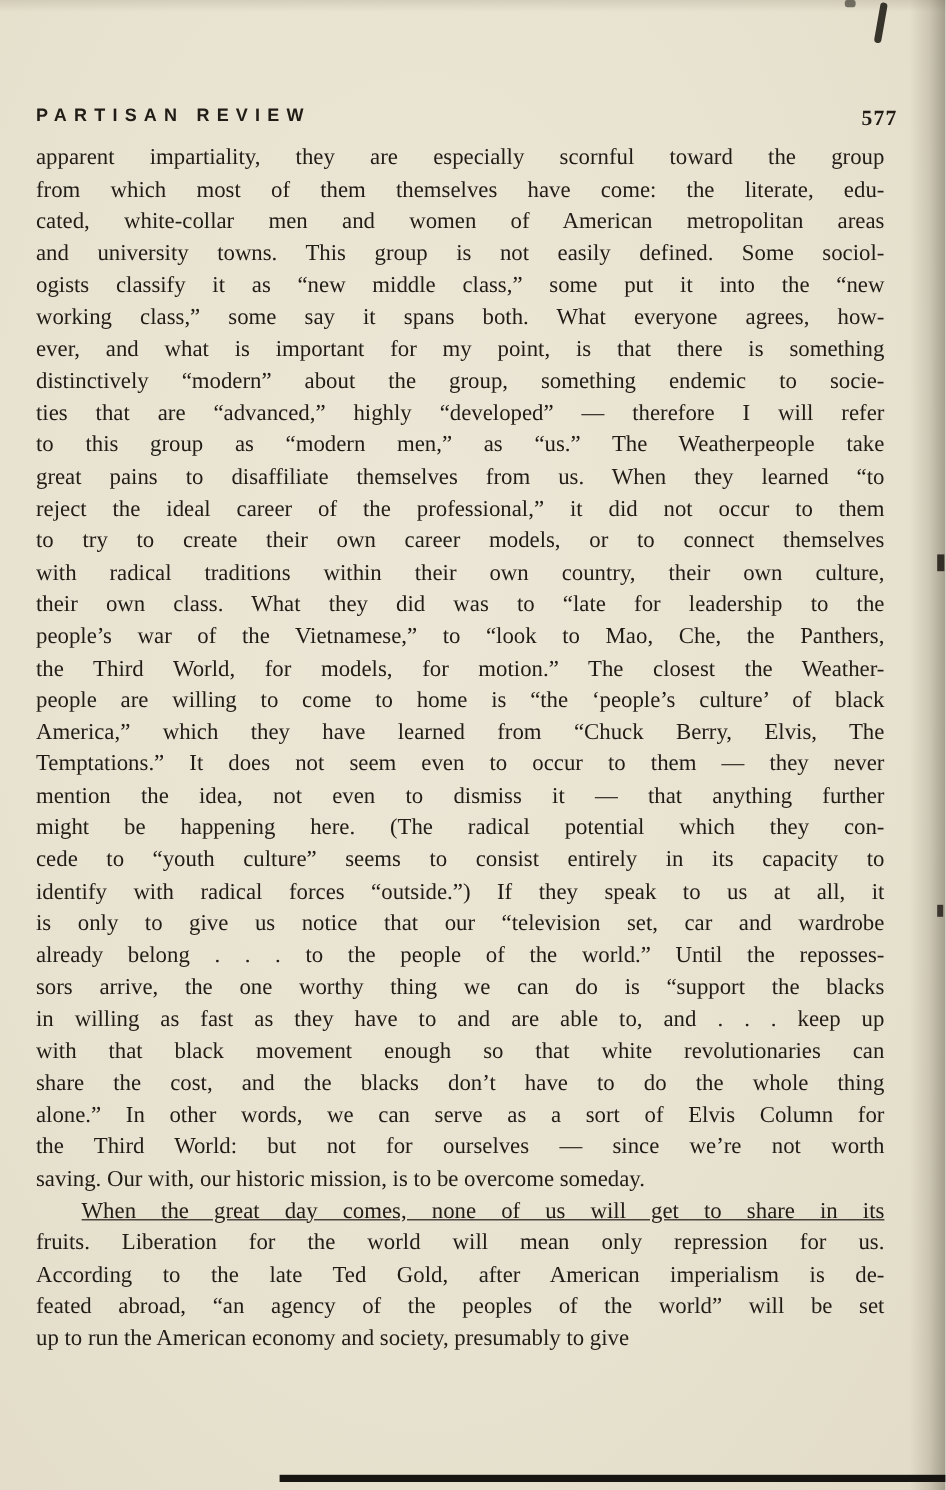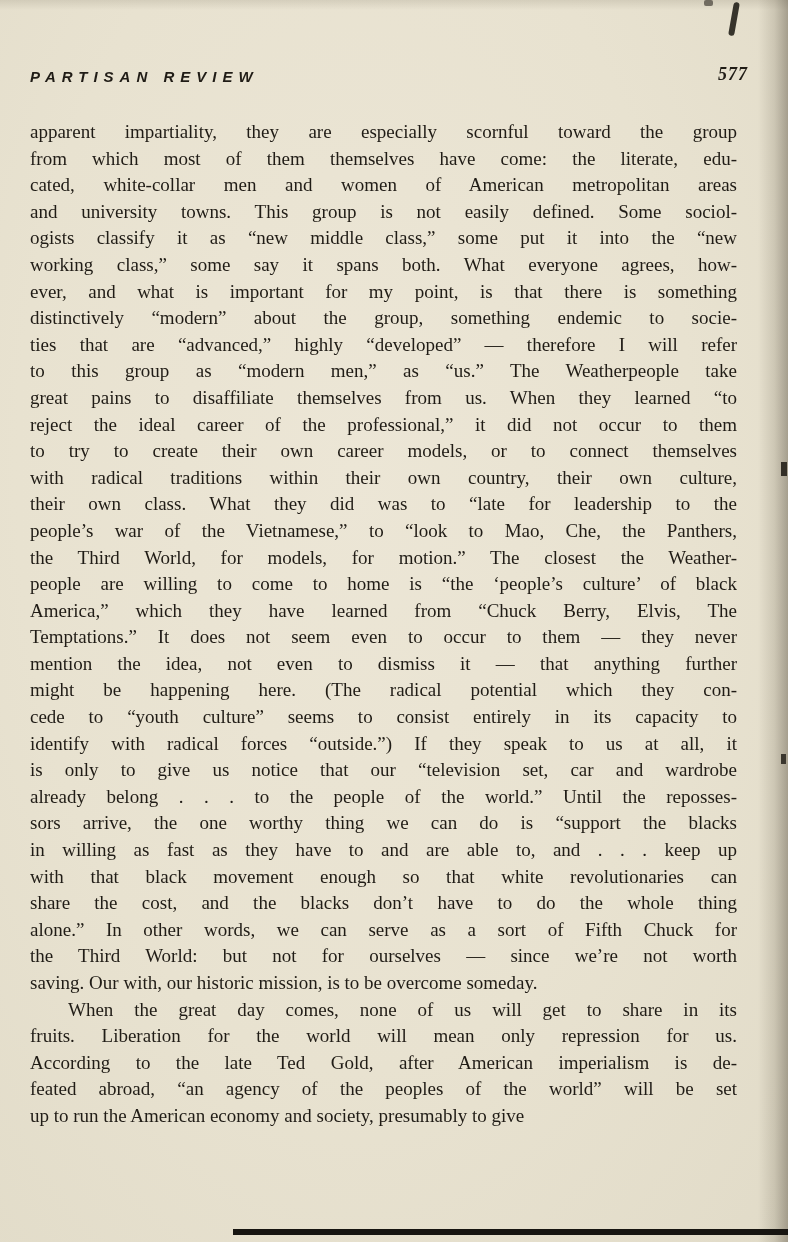--- a/index.html
+++ b/index.html
@@ -8,25 +8,24 @@
     position: relative;
     overflow: hidden;
     background: radial-gradient(ellipse at 45% 38%, #ece6d6 0%, #e8e2d0 55%, #e1dbc8 100%);
     font-family: "Liberation Serif", serif;
     color: var(--ink, #201c16);
   }
   .page { position: absolute; inset: 0; }
 
   .header {
     position: absolute;
-    top: 64px; left: 30px; right: 40px;
+    top: 88px; left: 30px; right: 40px;
     display: flex;
     justify-content: space-between;
-    align-items: flex-end;
-    font-style: italic;
+    align-items: flex-start;
   }
   .journal {
     font-family: "Liberation Sans", sans-serif;
     font-weight: bold;
     font-size: 15px;
     letter-spacing: 6px;
     color: var(--ink, #201c16);
   }
   .pagenum {
     font-family: "Liberation Serif", serif;
@@ -42,21 +41,21 @@
     width: 707px;
     font-size: 19px;
     line-height: 26.6px;
   }
   .paragraph { margin: 0; }
   .line {
     text-align: justify;
     text-align-last: justify;
   }
   .line.last { text-align-last: left; }
-  .line.indent { text-indent: 38px; }
+  .line.indent { text-indent: 38px; text-decoration: underline; }
 
   
   .edge-shadow {
     position: absolute; top: 0; right: 0; width: 30px; height: 100%;
     background: linear-gradient(to right, rgba(92,84,66,0) 0%, rgba(92,84,66,0.18) 55%, rgba(70,62,48,0.40) 100%);
     pointer-events: none;
   }
   .top-shade {
     position: absolute; top: 0; left: 0; right: 0; height: 10px;
     background: linear-gradient(to bottom, rgba(120,112,92,0.18), rgba(120,112,92,0));
@@ -112,21 +111,21 @@
         <div class="line">mention the idea, not even to dismiss it — that anything further</div>
         <div class="line">might be happening here. (The radical potential which they con-</div>
         <div class="line">cede to “youth culture” seems to consist entirely in its capacity to</div>
         <div class="line">identify with radical forces “outside.”) If they speak to us at all, it</div>
         <div class="line">is only to give us notice that our “television set, car and wardrobe</div>
         <div class="line">already belong . . . to the people of the world.” Until the reposses-</div>
         <div class="line">sors arrive, the one worthy thing we can do is “support the blacks</div>
         <div class="line">in willing as fast as they have to and are able to, and . . . keep up</div>
         <div class="line">with that black movement enough so that white revolutionaries can</div>
         <div class="line">share the cost, and the blacks don’t have to do the whole thing</div>
-        <div class="line">alone.” In other words, we can serve as a sort of Fifth Chuck for</div>
+        <div class="line">alone.” In other words, we can serve as a sort of Elvis Column for</div>
         <div class="line">the Third World: but not for ourselves — since we’re not worth</div>
         <div class="line last">saving. Our with, our historic mission, is to be overcome someday.</div>
       </div>
       <div class="paragraph">
         <div class="line indent">When the great day comes, none of us will get to share in its</div>
         <div class="line">fruits. Liberation for the world will mean only repression for us.</div>
         <div class="line">According to the late Ted Gold, after American imperialism is de-</div>
         <div class="line">feated abroad, “an agency of the peoples of the world” will be set</div>
         <div class="line last">up to run the American economy and society, presumably to give</div>
       </div>

